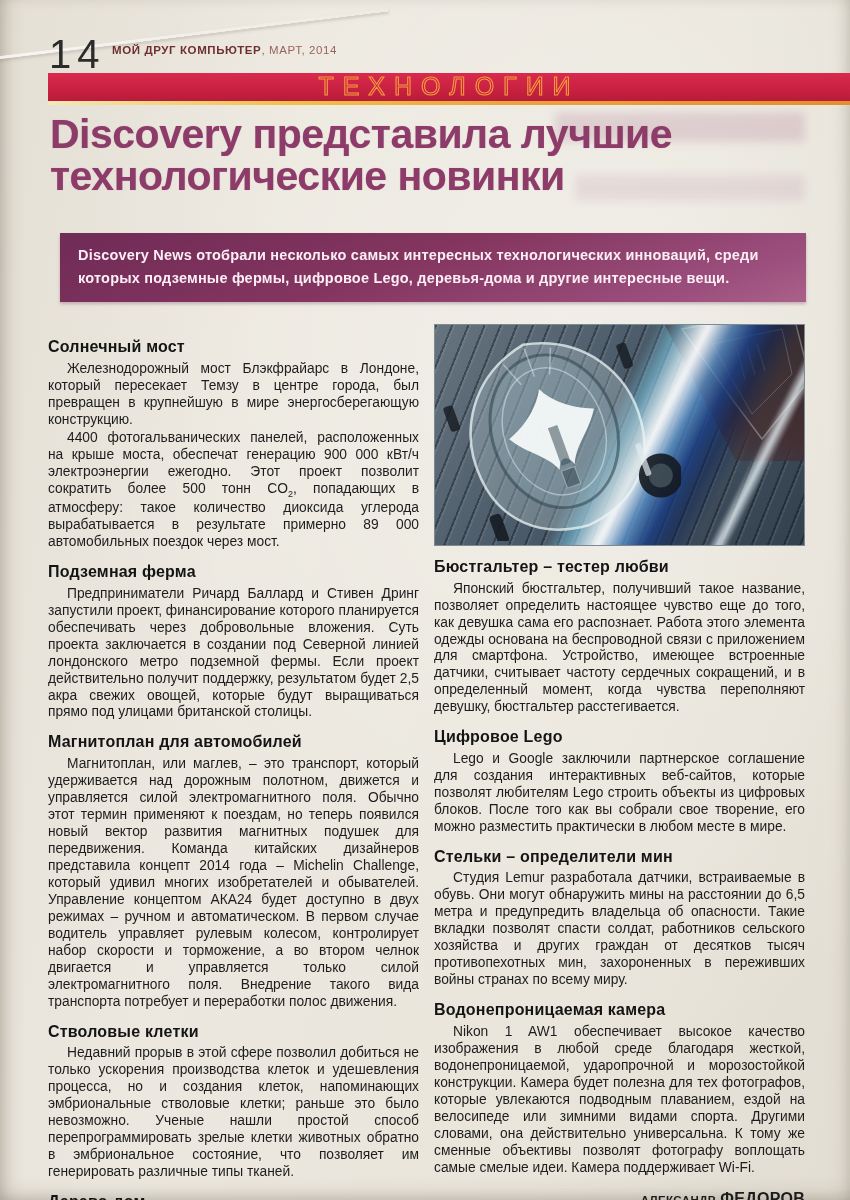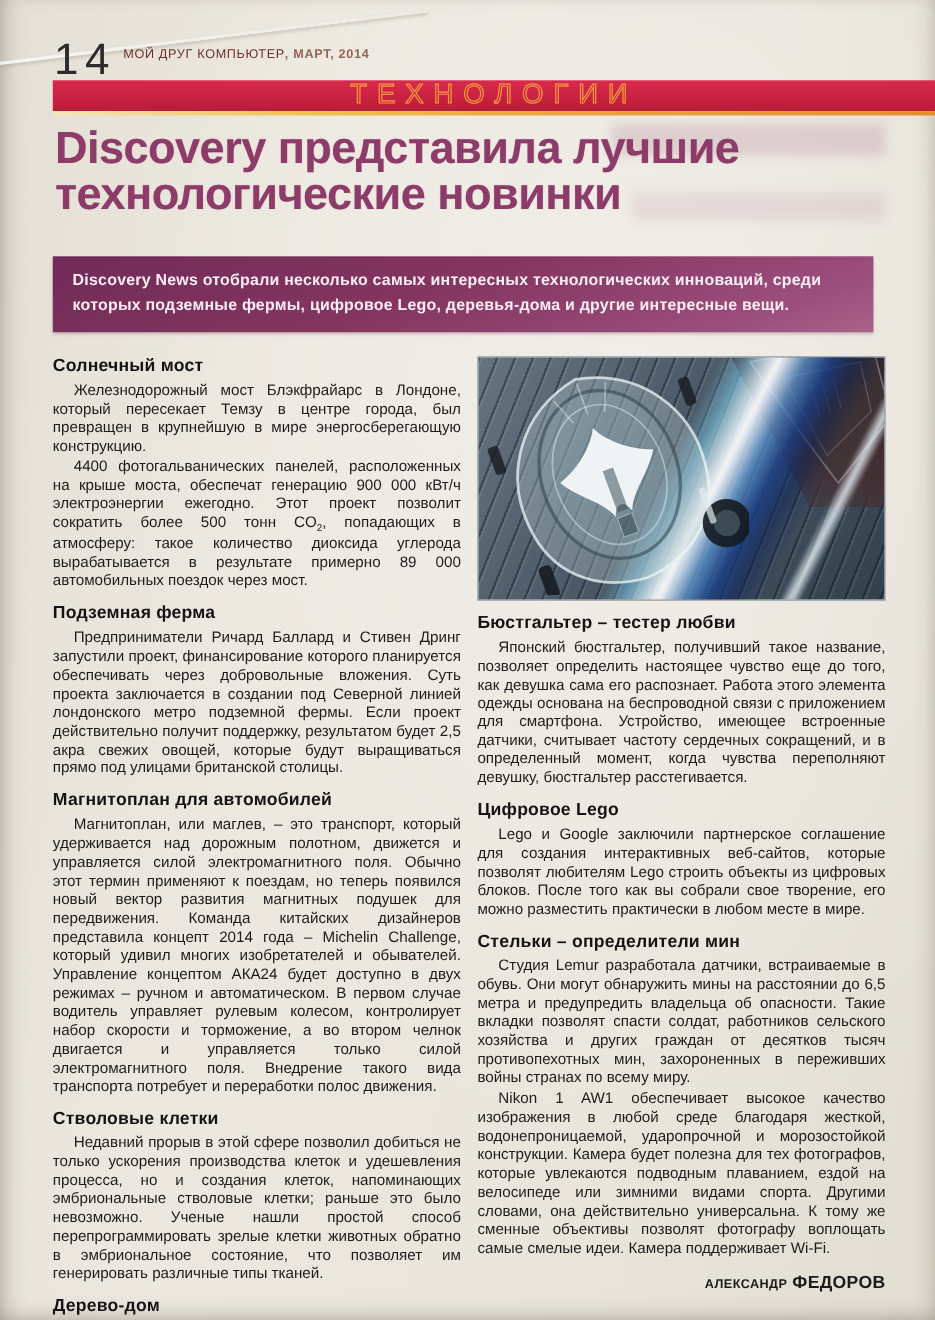--- a/index.html
+++ b/index.html
@@ -32,22 +32,22 @@
 
   
   .page-number{
     position:absolute;left:49px;top:34px;
     font-size:40px;font-weight:500;color:#2b2b2b;letter-spacing:6px;line-height:1;
   }
   .masthead{
     position:absolute;left:112px;top:44px;font-size:11.5px;letter-spacing:.6px;
     color:#7d3a34;
   }
-  .masthead .mh-bold{font-weight:400;color:#6e2f2e;}
-  .masthead .mh-date{font-weight:700;color:#95655a;margin-top:20px;}
+  .masthead .mh-bold{font-weight:700;color:#6e2f2e;}
+  .masthead .mh-date{font-weight:400;color:#95655a;margin-top:20px;}
 
   .banner{
     position:absolute;left:48px;top:73px;right:0;height:28px;
     background:linear-gradient(180deg,#d92a4d 0%,#c51f3e 70%,#b61c3a 100%);
     text-align:center;
   }
   .banner-title{
     font-size:25px;line-height:27px;letter-spacing:9px;font-weight:400;
     color:transparent;text-align:center;-webkit-text-stroke:1.1px #f59a3c;
   }
@@ -57,40 +57,40 @@
     background:linear-gradient(90deg,#f6e7b4 0%,#f1c04a 30%,#eda windows 0%,#eda23a 60%,#e58f2c 100%);
     background:linear-gradient(90deg,#f6e7b4 0%,#f1c04a 30%,#eda23a 60%,#e58f2c 100%);
   }
 
   .headline{
     position:absolute;left:50px;top:114px;width:760px;
     font-size:41px;line-height:1.02;font-weight:700;letter-spacing:-.5px;
     color:#8d3c6a;text-shadow:0 0 1px rgba(141,60,106,.4);
   }
   .lead-box{
-    position:absolute;left:48px;top:233px;width:712px;padding:11px 16px 12px 18px;
+    position:absolute;left:60px;top:233px;width:712px;padding:11px 16px 12px 18px;
     background:linear-gradient(160deg,#702b57 0%,#83355f 45%,#9c4f7d 85%,#aa6189 100%);
     box-shadow:0 2px 3px rgba(120,70,100,.35);
   }
   .lead-box p{
     margin:0;color:#fdeef5;font-weight:700;font-size:14.5px;line-height:1.6;
     letter-spacing:.2px;
   }
 
   
   .columns{
     position:absolute;left:48px;top:322px;width:758px;
     display:flex;gap:15px;
   }
   .col{width:371px;}
   .sec-h{
     font-size:16px;font-weight:800;color:#141414;letter-spacing:.2px;
     margin:12px 0 5px 0;line-height:1.1;
   }
-  .col .sec-h:first-child{margin-top:2px;}
+  .col .sec-h:first-child{margin-top:16px;}
   .col p{
     margin:0 0 2px 0;font-size:13.8px;line-height:1.23;color:#1d1d1d;
     text-align:justify;text-indent:19px;
   }
   sub{font-size:9px;}
 
   
   .photo{
     position:relative;width:369px;height:220px;margin:2px 0 6px 0;overflow:hidden;
     border:1px solid #7e8a92;
@@ -205,20 +205,21 @@
 
       <h3 class="sec-h">Бюстгальтер – тестер любви</h3>
       <p>Японский бюстгальтер, получивший такое название, позволяет определить настоящее чувство еще до того, как девушка сама его распознает. Работа этого элемента одежды основана на беспроводной связи с приложением для смартфона. Устройство, имеющее встроенные датчики, считывает частоту сердечных сокращений, и в определенный момент, когда чувства переполняют девушку, бюстгальтер расстегивается.</p>
 
       <h3 class="sec-h">Цифровое Lego</h3>
       <p>Lego и Google заключили партнерское соглашение для создания интерактивных веб-сайтов, которые позволят любителям Lego строить объекты из цифровых блоков. После того как вы собрали свое творение, его можно разместить практически в любом месте в мире.</p>
 
       <h3 class="sec-h">Стельки – определители мин</h3>
       <p>Студия Lemur разработала датчики, встраиваемые в обувь. Они могут обнаружить мины на расстоянии до 6,5 метра и предупредить владельца об опасности. Такие вкладки позволят спасти солдат, работников сельского хозяйства и других граждан от десятков тысяч противопехотных мин, захороненных в переживших войны странах по всему миру.</p>
 
+      <h3 class="sec-h">Водонепроницаемая камера</h3>
       <p>Nikon 1 AW1 обеспечивает высокое качество изображения в любой среде благодаря жесткой, водонепроницаемой, ударопрочной и морозостойкой конструкции. Камера будет полезна для тех фотографов, которые увлекаются подводным плаванием, ездой на велосипеде или зимними видами спорта. Другими словами, она действительно универсальна. К тому же сменные объективы позволят фотографу воплощать самые смелые идеи. Камера поддерживает Wi-Fi.</p>
 
       <div class="author-line">
         <span class="author-first">Александр</span>
         <span class="author-last">ФЕДОРОВ</span>
       </div>
 
     </div>
   </div>
 </div>

